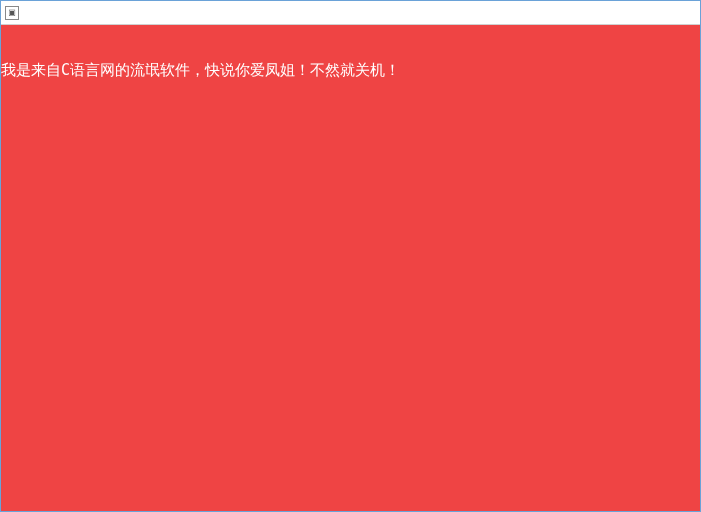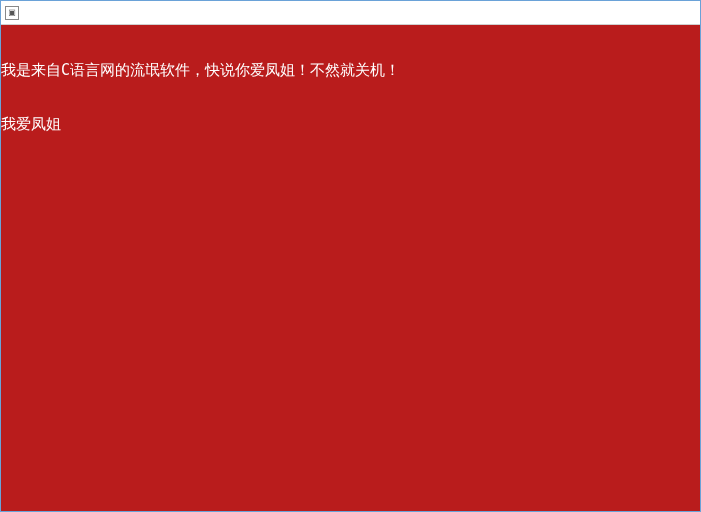--- a/index.html
+++ b/index.html
@@ -34,21 +34,21 @@
       border: 1px solid #888;
       display: flex;
       align-items: center;
       justify-content: center;
       font-size: 8px;
       line-height: 1;
       color: #555;
     }
     .console {
       flex: 1;
-      background: #b91c1c;
+      background: #ef4444;
       color: #fff;
       font-family: "NSimSun", "SimSun", monospace;
       font-size: 15px;
       line-height: 1.2;
       padding: 0;
       white-space: pre;
       overflow: hidden;
     }
     .console-line {
       display: block;
@@ -56,15 +56,14 @@
   </style>
 </head>
 <body>
 
 <div class="window">
   <div class="titlebar">
     <span class="titlebar-icon">▣</span>
   </div>
   <div class="console">
     <span class="console-line">我是来自C语言网的流氓软件，快说你爱凤姐！不然就关机！</span>
-    <span class="console-line">我爱凤姐</span>
   </div>
 </div>
 
 </body></html>

